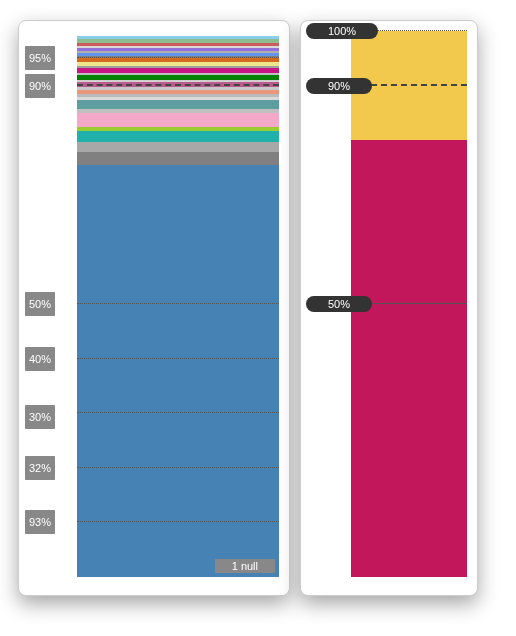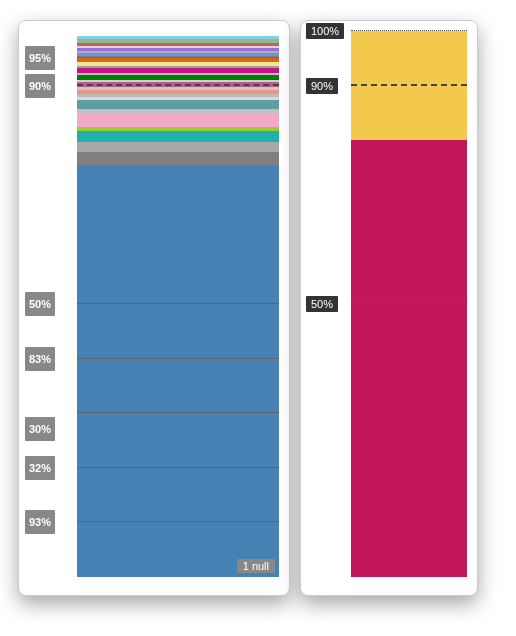--- a/index.html
+++ b/index.html
@@ -52,46 +52,46 @@
   .ref-line.dashed { border-top-style: dashed; border-top-color: #444; border-top-width: 2px; }
   .ref-label-axis {
     position: absolute;
     font-size: 11px;
     color: #fff;
     background: #888;
     padding: 6px 4px;
     border-radius: 1px;
     transform: translateY(-50%);
     white-space: nowrap;
-    font-weight: bold;
   }
   .ref-label-left {
     position: absolute;
     left: 6px;
     transform: translateY(-50%);
     font-size: 11px;
     color: #fff;
     background: #888;
     padding: 1px 4px;
     border-radius: 1px;
   }
   .panel-right .ref-label-left {
     background: #333;
     color: #fff;
     font-weight: 500;
-    padding: 2px 5px;
+    padding: 2px 22px;
+    border-radius: 8px;
   }
   .null-tag {
     position: absolute;
     right: 14px;
     bottom: 22px;
     background: #888;
     color: #fff;
     font-size: 11px;
-    padding: 1px 6px;
+    padding: 1px 17px;
     border-radius: 1px;
   }
 </style>
 </head>
 <body>
 
 <div class="container">
   <div class="panel panel-left">
     <div class="chart-area" id="chart0">
       <div class="bar-stack" id="stack0">
@@ -127,25 +127,25 @@
     <div class="ref-line dotted" style="bottom: 10%;"></div>
         <div style="position: absolute; bottom: 10%; left: 0px; right: 0px; height: 0px;">
           <div class="ref-label-axis" style="left: -52px; top: 0px;">93%</div>
         </div>
         <div class="ref-line dotted" style="bottom: 20%;"></div>
         <div style="position: absolute; bottom: 20%; left: 0px; right: 0px; height: 0px;">
           <div class="ref-label-axis" style="left: -52px; top: 0px;">32%</div>
         </div>
         <div class="ref-line dotted" style="bottom: 30%;"></div>
         <div style="position: absolute; bottom: 30%; left: 0px; right: 0px; height: 0px;">
-          <div class="ref-label-axis" style="left: -52px; top: 16px;">30%</div>
+          <div class="ref-label-axis" style="left: -52px; top: 4px;">30%</div>
         </div>
         <div class="ref-line dotted" style="bottom: 40%;"></div>
         <div style="position: absolute; bottom: 40%; left: 0px; right: 0px; height: 0px;">
-          <div class="ref-label-axis" style="left: -52px; top: 0px;">83%</div>
+          <div class="ref-label-axis" style="left: -52px; top: 0px;">40%</div>
         </div>
         <div class="ref-line dotted" style="bottom: 50%;"></div>
         <div style="position: absolute; bottom: 50%; left: 0px; right: 0px; height: 0px;">
           <div class="ref-label-axis" style="left: -52px; top: 0px;">50%</div>
         </div>
         <div class="ref-line dashed" style="bottom: 90%;"></div>
         <div style="position: absolute; bottom: 90%; left: 0px; right: 0px; height: 0px;">
           <div class="ref-label-axis" style="left: -52px; top: 0px;">90%</div>
         </div>
         <div class="ref-line dotted" style="bottom: 95%;"></div>

